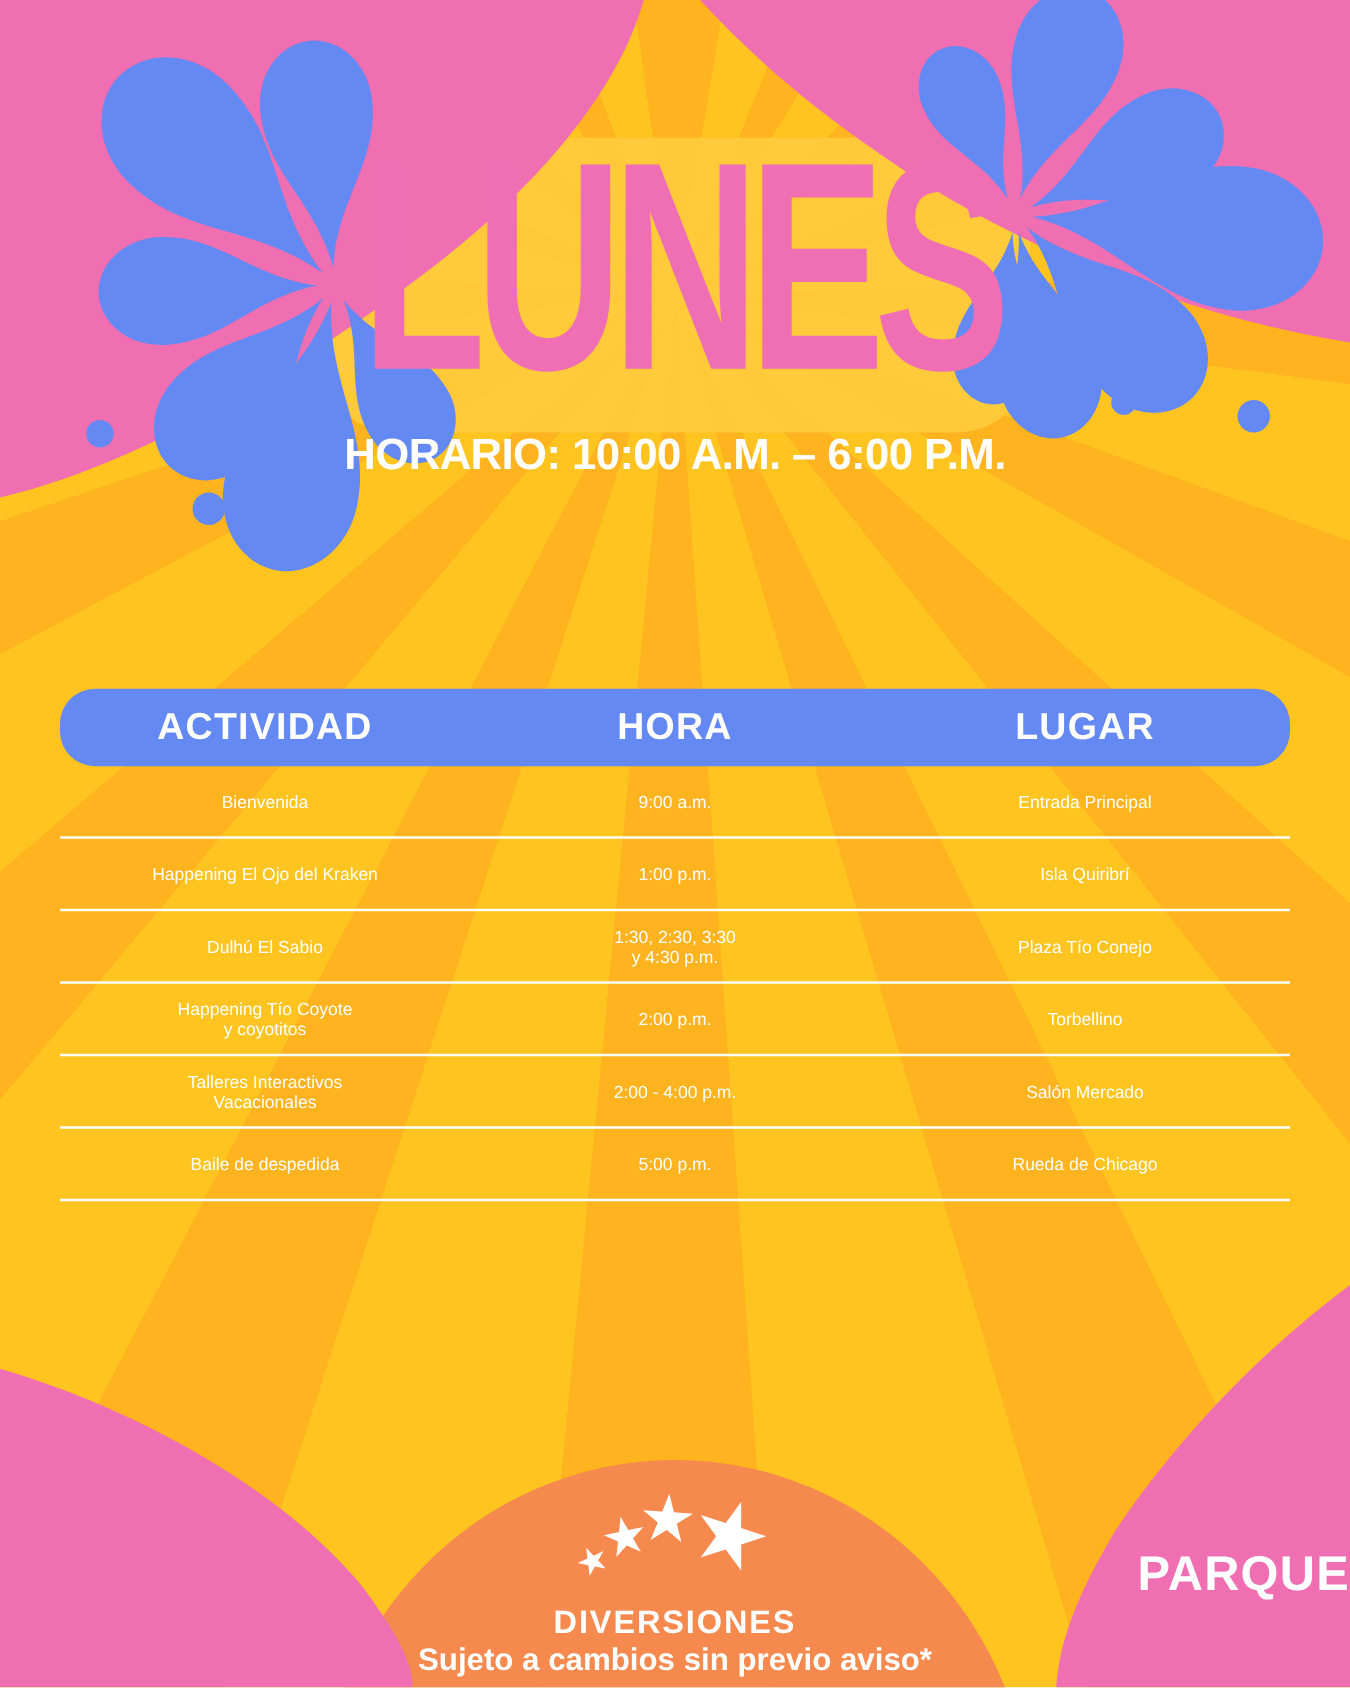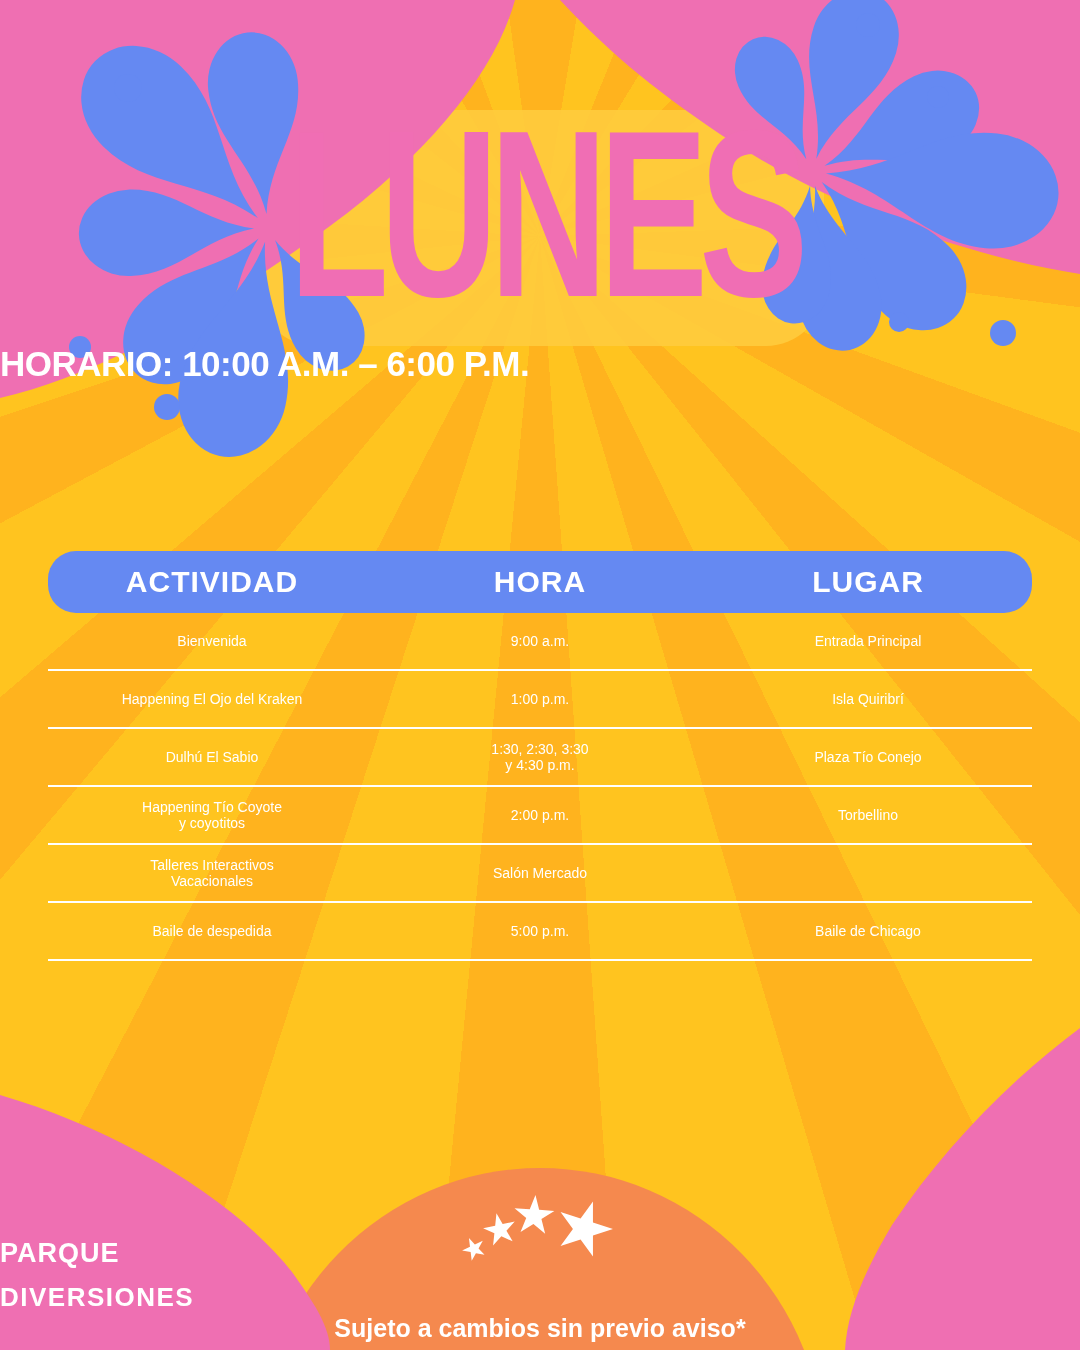--- a/index.html
+++ b/index.html
@@ -17,41 +17,41 @@
   }
   .decor{position:absolute;inset:0;width:1080px;height:1350px;display:block}
 
   .title{
     position:absolute;left:0;right:0;top:95px;margin:0;text-align:center;
     font-size:190px;font-weight:800;line-height:1;color:var(--title_pink,#F06EB4);
     letter-spacing:-10px;padding-left:10px;
     transform:scale(.86,1.25);transform-origin:50% 0;
   }
   .subtitle{
-    position:absolute;left:0;right:0;top:344px;margin:0;
+    position:absolute;left:0;right:0;top:344px;margin:0;text-align:center;
     font-size:35px;font-weight:800;letter-spacing:-.5px;color:#fff;
   }
 
   .schedule{position:absolute;left:48px;top:551px;width:984px}
   .schedule-head{
     height:62px;border-radius:28px;background:var(--blue,#6589F2);
     display:grid;grid-template-columns:1fr 1fr 1fr;align-items:center;
     text-align:center;color:#fff;font-weight:800;font-size:30px;letter-spacing:1px;
   }
   .schedule-row{
     height:58px;display:grid;grid-template-columns:1fr 1fr 1fr;align-items:center;
     text-align:center;color:#fff;font-weight:400;font-size:14px;line-height:1.16;
     border-bottom:2px solid #fff;
   }
   .cell{white-space:pre-line;padding:0 8px}
 
   .footer-stars{position:absolute;left:0;right:0;top:1183px;display:flex;justify-content:center}
-  .brand-1{position:absolute;left:0;right:0;top:1238px;margin:0;text-align:left;
-    color:#fff;font-size:27px;font-weight:800;letter-spacing:1px}
-  .brand-2{position:absolute;left:0;right:0;top:1282px;margin:0;text-align:left;
+  .brand-1{position:absolute;left:0;right:0;top:1238px;margin:0;text-align:right;
+    color:#fff;font-size:39px;font-weight:800;letter-spacing:1px}
+  .brand-2{position:absolute;left:0;right:0;top:1282px;margin:0;text-align:center;
     color:#fff;font-size:26px;font-weight:800;letter-spacing:1.5px}
   .disclaimer{position:absolute;left:0;right:0;top:1314px;margin:0;text-align:center;
     color:#fff;font-size:25px;font-weight:600}
 </style>
 </head>
 <body>
 
 <div class="poster">
 
   <svg class="decor" viewBox="0 0 1080 1350" xmlns="http://www.w3.org/2000/svg" aria-hidden="true">
@@ -125,26 +125,27 @@
     </div>
     <div class="schedule-row">
       <div class="cell">Happening Tío Coyote
 y coyotitos</div>
       <div class="cell">2:00 p.m.</div>
       <div class="cell">Torbellino</div>
     </div>
     <div class="schedule-row">
       <div class="cell">Talleres Interactivos
 Vacacionales</div>
+      <div class="cell">2:00 - 4:00 p.m.</div>
       <div class="cell">Salón Mercado</div>
     </div>
     <div class="schedule-row">
       <div class="cell">Baile de despedida</div>
       <div class="cell">5:00 p.m.</div>
-      <div class="cell">Baile de Chicago</div>
+      <div class="cell">Rueda de Chicago</div>
     </div>
   </div>
 
   <div class="footer-stars">
     <svg width="280" height="78" viewBox="-140 -39 280 78" xmlns="http://www.w3.org/2000/svg" aria-hidden="true">
       <g fill="#FFFFFF">
         <use href="#star" transform="translate(-66,27) rotate(-25) scale(12)"></use>
         <use href="#star" transform="translate(-40,8)  rotate(-12) scale(17)"></use>
         <use href="#star" transform="translate(-6,-6)  rotate(4)   scale(21)"></use>
         <use href="#star" transform="translate(44,7)   rotate(18)  scale(29)"></use>

